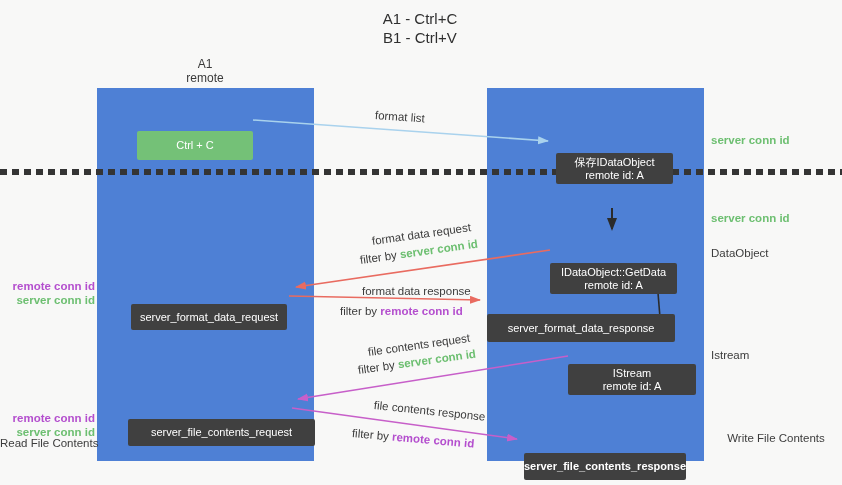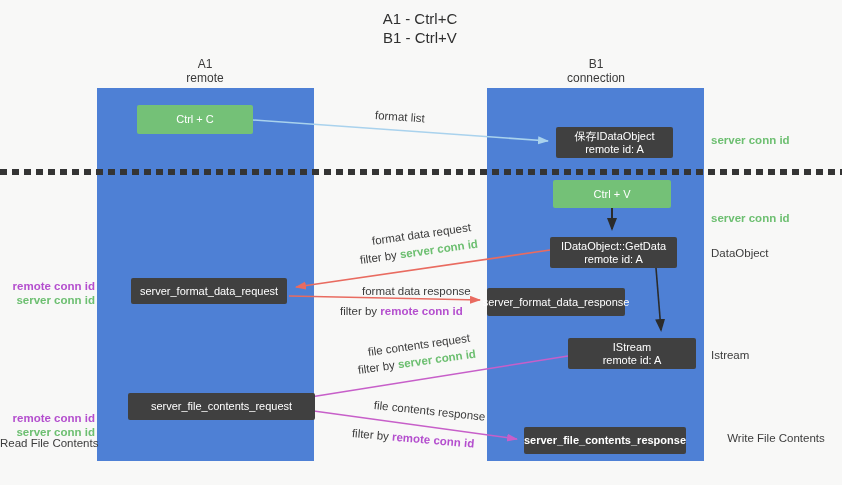--- a/index.html
+++ b/index.html
@@ -23,21 +23,21 @@
   }
   .divider {
     position:absolute; left:0; top:169px; width:842px; height:6px;
     background:repeating-linear-gradient(90deg,#343434 0 7px,transparent 7px 12px);
   }
   .arrows { position:absolute; left:0; top:0; width:842px; height:485px; pointer-events:none; }
   .box {
     position:absolute; display:flex; flex-direction:column;
     align-items:center; justify-content:center;
     color:#fff; font-size:11px; line-height:13px; text-align:right;
-    border-radius:2px; white-space:nowrap;
+    border-radius:2px; white-space:nowrap;margin-top:26px;
   }
   .green-box  { background:#74c177; }
   .orange-box { background:#404040; }
   .alabel {
     position:absolute; font-size:11.5px; line-height:14px; color:#3c3c3c;
     white-space:nowrap; transform-origin:left center;
   }
   .side-label { position:absolute; font-size:11.5px; line-height:14px; color:#3c3c3c; white-space:nowrap; }
   .left-group { left:0; width:95px; text-align:right; }
   .right-group { left:711px; width:130px; text-align:left; }
@@ -50,24 +50,20 @@
 <div class="canvas">
 
   <div class="title">
     <div>A1 - Ctrl+C</div>
     <div>B1 - Ctrl+V</div>
   </div>
 
   <div class="col-header" style="left:150px; top:57px;">
     <div>A1</div>
     <div>remote</div>
-  </div>
-  <div class="col-header" style="left:541px; top:57px;">
-    <div>B1</div>
-    <div>connection</div>
   </div>
 
   <div class="column" style="left:97px;"></div>
   <div class="column" style="left:487px;"></div>
 
   <div class="divider"></div>
 
   <svg class="arrows" viewBox="0 0 842 485">
     <defs>
       <marker id="ah-blue" markerWidth="12" markerHeight="10" refX="10" refY="4" orient="auto" markerUnits="userSpaceOnUse">
@@ -94,34 +90,31 @@
 
   <div class="box green-box" style="left:137px; top:105px; width:116px; height:29px;">
     <span>Ctrl + C</span>
   </div>
 
   <div class="box orange-box" style="left:556px; top:127px; width:117px; height:31px;">
     <span>保存IDataObject</span>
     <span>remote id: A</span>
   </div>
 
-  <div class="box green-box" style="left:553px; top:180px; width:118px; height:28px;">
-    <span>Ctrl + V</span>
-  </div>
 
   <div class="box orange-box" style="left:550px; top:237px; width:127px; height:31px;">
     <span>IDataObject::GetData</span>
     <span>remote id: A</span>
   </div>
 
   <div class="box orange-box" style="left:131px; top:278px; width:156px; height:26px;">
     <span>server_format_data_request</span>
   </div>
 
-  <div class="box orange-box" style="left:487px; top:288px; width:138px; height:28px;">
+  <div class="box orange-box" style="left:487px; top:288px; width:188px; height:28px;">
     <span>server_format_data_response</span>
   </div>
 
   <div class="box orange-box" style="left:568px; top:338px; width:128px; height:31px;">
     <span>IStream</span>
     <span>remote id: A</span>
   </div>
 
   <div class="box orange-box" style="left:128px; top:393px; width:187px; height:27px;">
     <span>server_file_contents_request</span>

